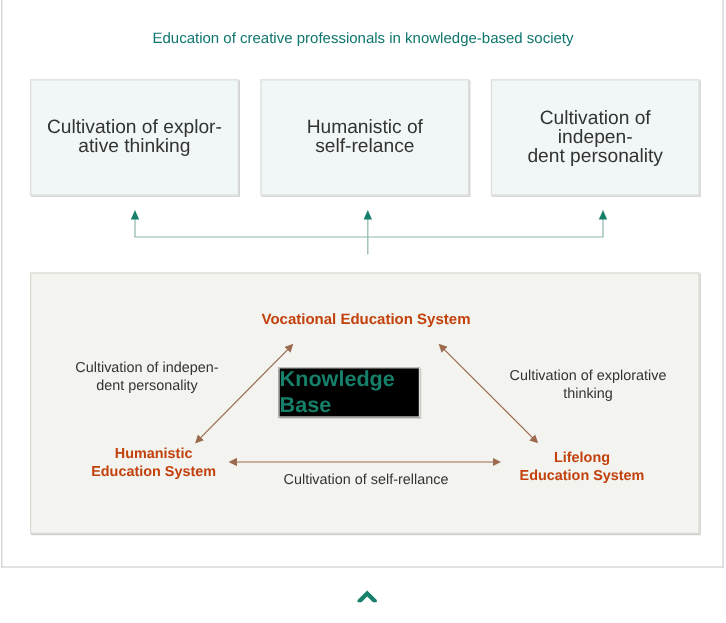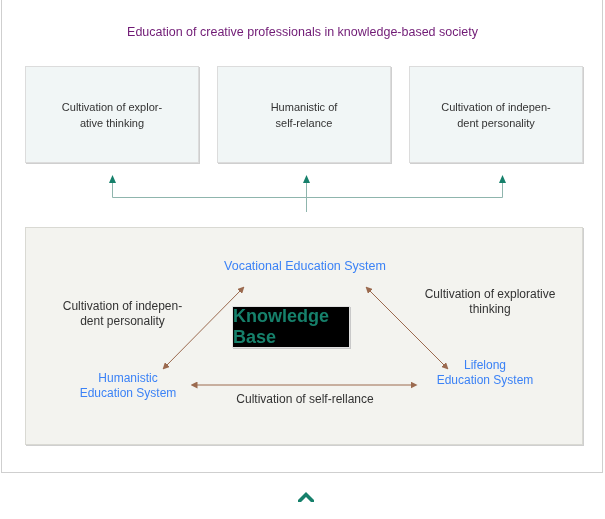--- a/index.html
+++ b/index.html
@@ -1,22 +1,22 @@
 <!DOCTYPE html>
 <html><head>
 <meta charset="utf-8">
 <style>
   html,body{margin:0;padding:0;background:#fff;}
   body{width:605px;height:519px;position:relative;font-family:"Liberation Sans","DejaVu Sans",sans-serif;overflow:hidden;}
   .frame{position:absolute;left:1px;top:0;width:602px;height:473px;border:1px solid #cfcfcf;border-top:none;box-sizing:border-box;background:#fff;}
-  .title{position:absolute;left:0;width:605px;top:25px;text-align:center;font-size:12.5px;color:#701a75;}
-  .topbox{position:absolute;top:66px;width:174px;height:97px;background:#f1f6f6;border:1px solid #dcdcdc;box-shadow:1px 1px 0 #cfcfcf;box-sizing:border-box;display:flex;align-items:center;justify-content:center;text-align:center;font-size:11px;color:#333;line-height:16px;padding:0 10px;white-space:pre-line;}
+  .title{position:absolute;left:0;width:605px;top:25px;text-align:center;font-size:12.5px;color:#0f766e;}
+  .topbox{position:absolute;top:66px;width:174px;height:97px;background:#f1f6f6;border:1px solid #dcdcdc;box-shadow:1px 1px 0 #cfcfcf;box-sizing:border-box;display:flex;align-items:center;justify-content:center;text-align:center;font-size:16px;color:#333;line-height:16px;padding:0 10px;white-space:pre-line;}
   .bottom{position:absolute;left:25px;top:227px;width:558px;height:218px;background:#f3f3ef;border:1px solid #d9d9d3;box-shadow:1px 1px 0 #cfcfcf;box-sizing:border-box;}
   .lbl{position:absolute;text-align:center;font-size:12px;line-height:15px;white-space:pre-line;}
-  .sys{color:#3b82f6;}
+  .sys{color:#c2410c;font-weight:bold;}
   .cap{color:#333;}
   .kb{position:absolute;left:232px;top:306px;width:118px;height:42px;background:#000000;border:1px solid #e0e0e0;box-shadow:1px 1px 0 #c9c9c9;box-sizing:border-box;display:flex;align-items:center;justify-content:center;color:#16806b;font-size:18px;font-weight:bold;}
   svg.lines{position:absolute;left:0;top:0;}
   .up{position:absolute;left:297px;top:488px;width:18px;height:14px;}
 </style>
 </head>
 <body>
 
 <div class="frame"></div>
 <div class="title">Education of creative professionals in knowledge-based society</div>
@@ -48,26 +48,26 @@
   <g stroke="#9b6a4f" stroke-width="1">
     <line x1="242" y1="289" x2="165" y2="367" marker-start="url(#tri)" marker-end="url(#tri)"></line>
     <line x1="368" y1="289" x2="446" y2="367" marker-start="url(#tri)" marker-end="url(#tri)"></line>
     <line x1="194" y1="385" x2="414" y2="385" marker-start="url(#tri)" marker-end="url(#tri)"></line>
   </g>
 </svg>
 
 <div class="lbl sys" style="left:200px;width:210px;top:259px;font-size:12.5px">Vocational Education System</div>
 <div class="lbl sys" style="left:58px;width:140px;top:371px">Humanistic
 Education System</div>
-<div class="lbl sys" style="left:415px;width:140px;top:358px">Lifelong
+<div class="lbl sys" style="left:415px;width:140px;top:374px">Lifelong
 Education System</div>
 
 <div class="lbl cap" style="left:45px;width:155px;top:299px">Cultivation of indepen-
 dent personality</div>
-<div class="lbl cap" style="left:405px;width:170px;top:287px">Cultivation of explorative
+<div class="lbl cap" style="left:405px;width:170px;top:306px">Cultivation of explorative
 thinking</div>
 <div class="lbl cap" style="left:200px;width:210px;top:392px">Cultivation of self-rellance</div>
 
 <div class="kb">Knowledge Base</div>
 
 <svg class="up" viewBox="0 0 18 14">
   <path d="M1,12 L9,4 L17,12 L17,14 L14,14 L9,9 L4,14 L1,14 z" fill="#16806b"></path>
 </svg>
 
 </body></html>

